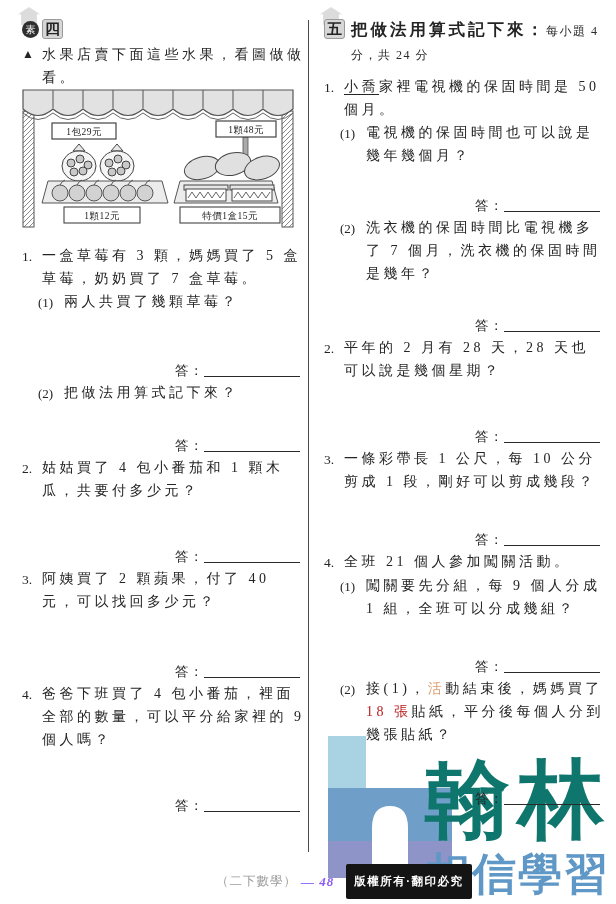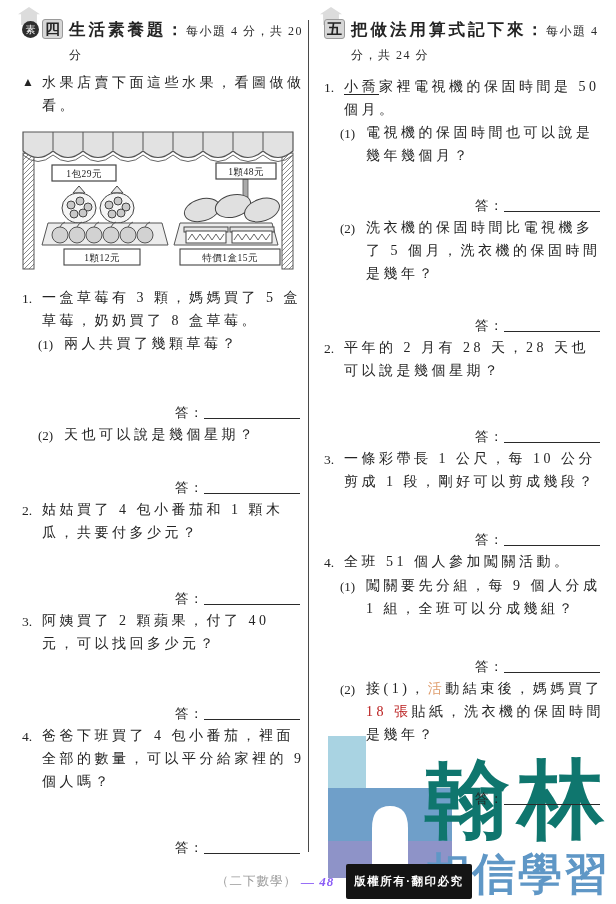--- a/index.html
+++ b/index.html
@@ -58,21 +58,21 @@
   .part-text { flex:1; }
   .u { text-decoration:underline; text-underline-offset:3px; }
 
   
   .answer { text-align:right; padding-right:6px; height:21px; line-height:21px; }
   .answer .lbl { font-size:13.5px; letter-spacing:1px; }
   .answer .line { display:inline-block; width:96px; border-bottom:1.8px solid #2a2a2a; height:15px; vertical-align:-2px; }.mt28{margin-top:28px}.mt30{margin-top:30px}.mt36{margin-top:36px}
   .mt42{margin-top:42px}.mt44{margin-top:44px}.mt46{margin-top:46px}.mt48{margin-top:48px}
 
   
-  .store { margin:14px 0 8px 0; }
+  .store { margin:0 0 8px 0; }
   .store svg text { font-family:"Liberation Serif","DejaVu Serif",serif; fill:#222; letter-spacing:0.5px; }
 
   
   .footer { position:absolute; left:0; top:864px; width:528px; z-index:3; display:flex; align-items:center; }
   .footer .book { margin-left:216px; color:#9b9b9b; font-size:12.5px; letter-spacing:1px; }
   .footer .pageno { margin-left:4px; color:#8b5cf6; font-size:13px; font-style:italic; font-weight:bold; letter-spacing:1px; }
   .footer .copy {
     margin-left:12px; background:#141414; color:#ffffff; font-family:"Liberation Sans","DejaVu Sans",sans-serif;
     font-size:11.5px; font-weight:bold; padding:10px 8px; letter-spacing:1.5px; border-radius:2px;
   }
@@ -101,21 +101,20 @@
   <div class="wm wm-slogan">相信學習</div>
 
   <div class="divider"></div>
 
   <div class="col col-left">
 
     <div class="sec-header">
       <span class="house"></span>
       <span class="sec-badge">素</span>
       <span class="sec-num">四</span>
-      <span class="sec-title-wrap"><span class="sec-title">生活素養題</span><span class="sec-title">：</span><span class="sec-note">每小題 4 分，共 20 分</span></span>
     </div>
 
     <div class="intro">
       <span class="intro-marker">▲</span>
       <span class="intro-text">水果店賣下面這些水果，看圖做做看。</span>
     </div>
 
     <div class="store">
       <svg width="272" height="140" viewBox="0 0 272 140">
         <defs>
@@ -185,32 +184,32 @@
         </g>
         <g>
           <rect x="158" y="118" width="100" height="16" fill="#fff" stroke="#444" stroke-width="1.1"></rect>
           <text x="208" y="130" text-anchor="middle" font-size="9.5">特價1盒15元</text>
         </g>
       </svg>
     </div>
 
     <div class="q">
       <span class="q-no">1.</span>
-      <span class="q-text">一盒草莓有 3 顆，媽媽買了 5 盒草莓，奶奶買了 8 盒草莓。</span>
+      <span class="q-text">一盒草莓有 3 顆，媽媽買了 5 盒草莓，奶奶買了 7 盒草莓。</span>
     </div>
     <div class="part">
       <span class="part-no">(1)</span>
       <span class="part-text">兩人共買了幾顆草莓？</span>
     </div>
     <div class="answer mt46">
       <span class="lbl">答：</span><span class="line"></span>
     </div>
     <div class="part">
       <span class="part-no">(2)</span>
-      <span class="part-text">天也可以說是幾個星期？</span>
+      <span class="part-text">把做法用算式記下來？</span>
     </div>
     <div class="answer mt30">
       <span class="lbl">答：</span><span class="line"></span>
     </div>
 
     <div class="q">
       <span class="q-no">2.</span>
       <span class="q-text">姑姑買了 4 包小番茄和 1 顆木瓜，共要付多少元？</span>
     </div>
     <div class="answer mt44">
@@ -248,21 +247,21 @@
     </div>
     <div class="part">
       <span class="part-no">(1)</span>
       <span class="part-text">電視機的保固時間也可以說是幾年幾個月？</span>
     </div>
     <div class="answer mt28">
       <span class="lbl">答：</span><span class="line"></span>
     </div>
     <div class="part">
       <span class="part-no">(2)</span>
-      <span class="part-text">洗衣機的保固時間比電視機多了 5 個月，洗衣機的保固時間是幾年？</span>
+      <span class="part-text">洗衣機的保固時間比電視機多了 7 個月，洗衣機的保固時間是幾年？</span>
     </div>
     <div class="answer mt30">
       <span class="lbl">答：</span><span class="line"></span>
     </div>
 
     <div class="q">
       <span class="q-no">2.</span>
       <span class="q-text">平年的 2 月有 28 天，28 天也可以說是幾個星期？</span>
     </div>
     <div class="answer mt44">
@@ -272,32 +271,32 @@
     <div class="q">
       <span class="q-no">3.</span>
       <span class="q-text">一條彩帶長 1 公尺，每 10 公分剪成 1 段，剛好可以剪成幾段？</span>
     </div>
     <div class="answer mt36">
       <span class="lbl">答：</span><span class="line"></span>
     </div>
 
     <div class="q">
       <span class="q-no">4.</span>
-      <span class="q-text">全班 51 個人參加闖關活動。</span>
+      <span class="q-text">全班 21 個人參加闖關活動。</span>
     </div>
     <div class="part">
       <span class="part-no">(1)</span>
       <span class="part-text">闖關要先分組，每 9 個人分成 1 組，全班可以分成幾組？</span>
     </div>
     <div class="answer mt36">
       <span class="lbl">答：</span><span class="line"></span>
     </div>
     <div class="part">
       <span class="part-no">(2)</span>
-      <span class="part-text"><span>接(1)，</span><span style="color: rgb(223, 159, 112);">活</span><span>動結束後，媽媽買了 </span><span style="color: #b91c1c;">18 張</span><span>貼紙，洗衣機的保固時間是幾年？</span></span>
+      <span class="part-text"><span>接(1)，</span><span style="color: rgb(223, 159, 112);">活</span><span>動結束後，媽媽買了 </span><span style="color: #b91c1c;">18 張</span><span>貼紙，平分後每個人分到幾張貼紙？</span></span>
     </div>
     <div class="answer mt42">
       <span class="lbl">答：</span><span class="line"></span>
     </div>
   </div>
 
   <div class="footer">
     <span class="book">（二下數學）</span>
     <span class="pageno">— 48</span>
     <span class="copy">版權所有·翻印必究</span>

